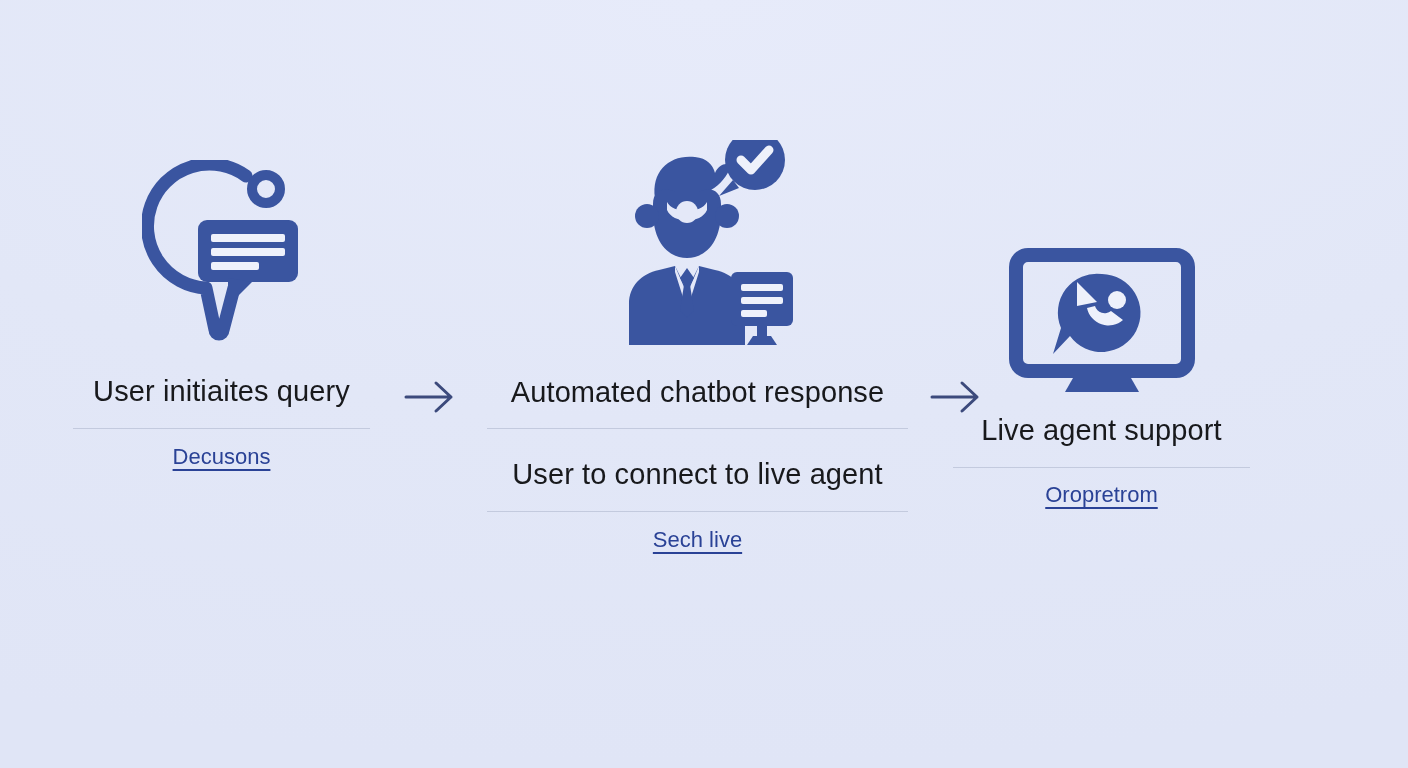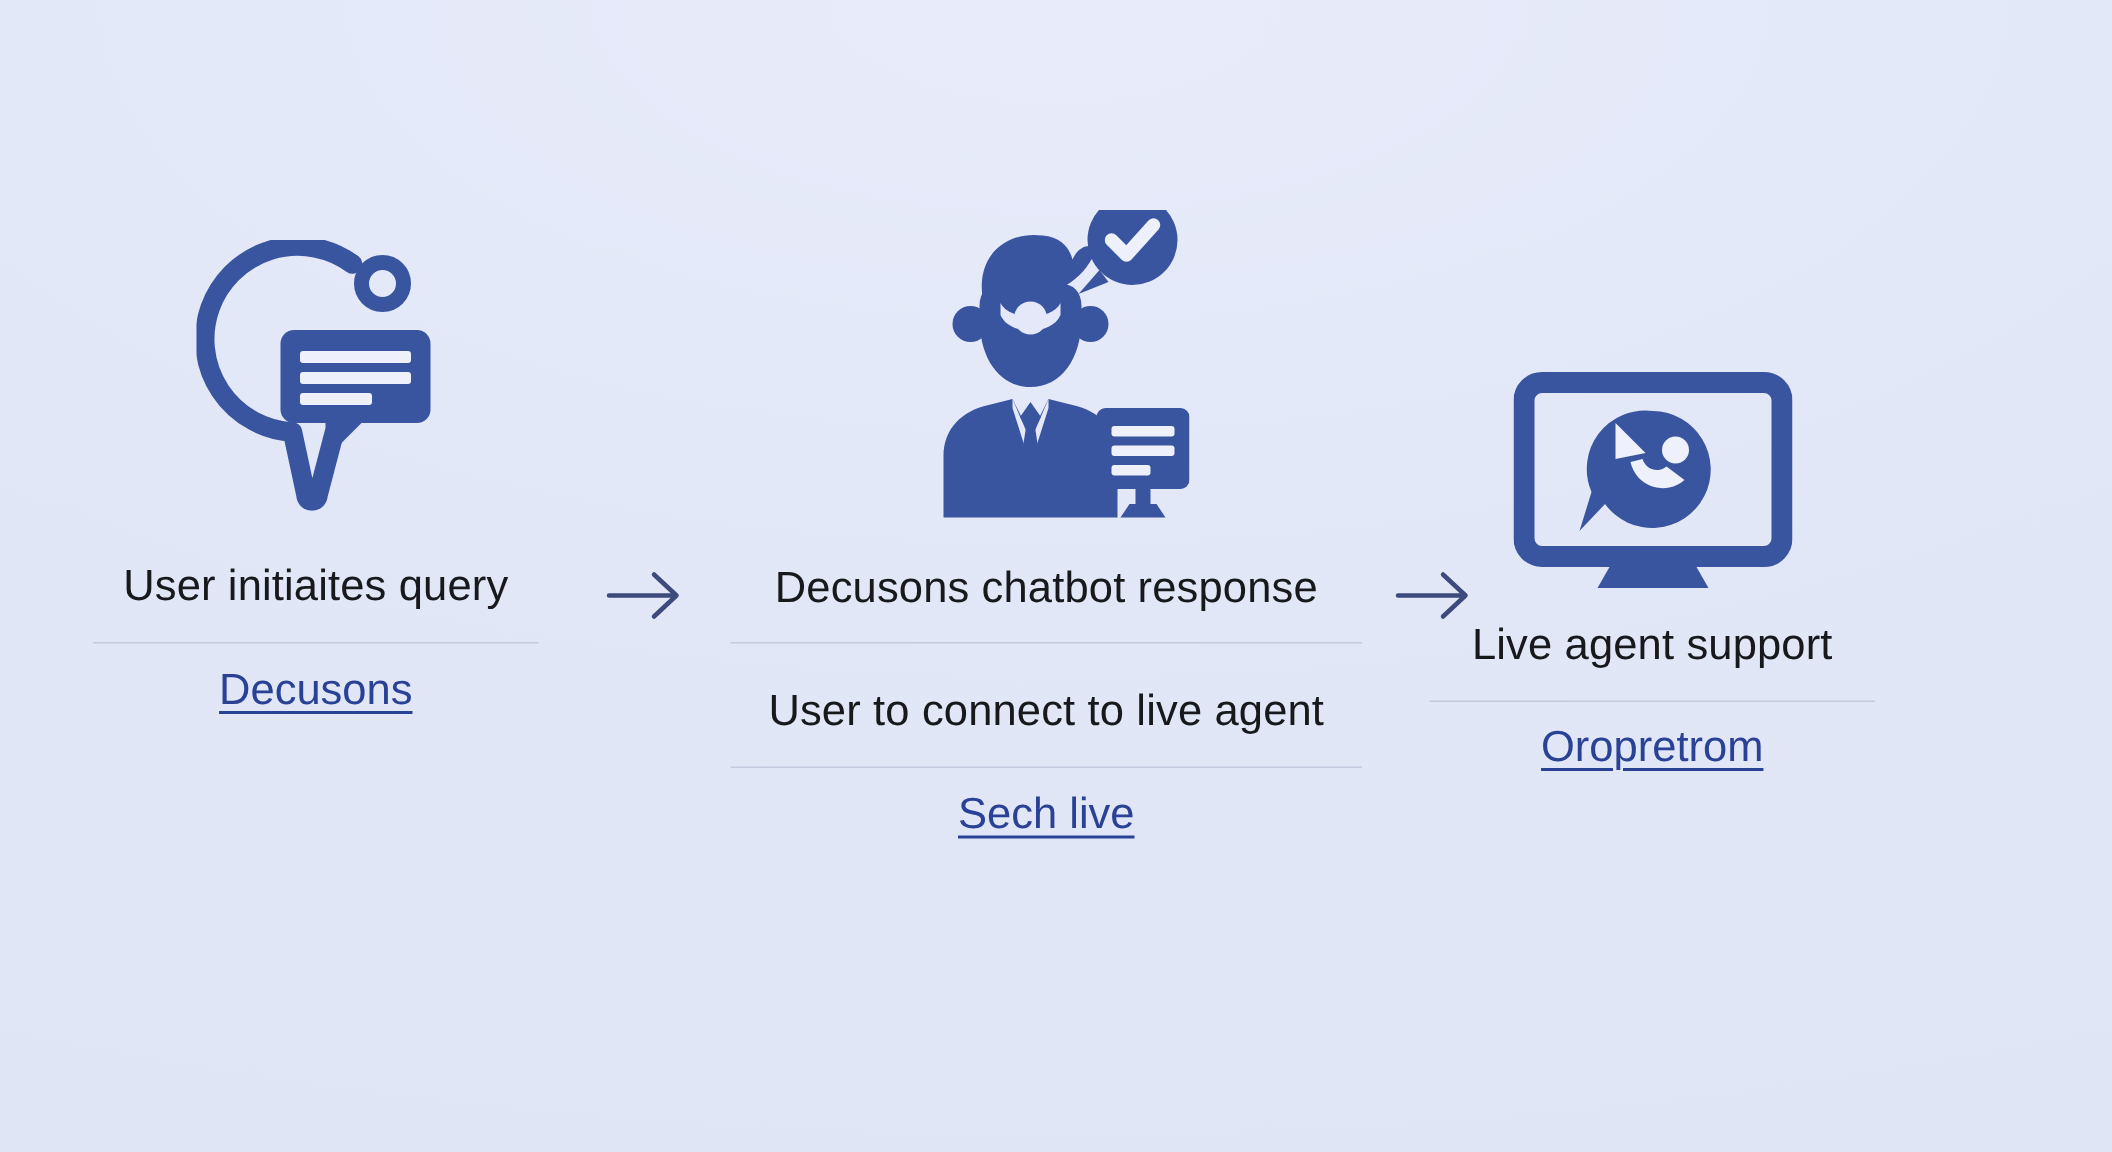--- a/index.html
+++ b/index.html
@@ -46,32 +46,32 @@
   }
 
   .divider {
     height: 1px;
     background: #c3cade;
     width: 100%;
   }
 
   .step-link {
     color: #2a4296;
-    font-size: 29px;
+    font-size: 22px;
     line-height: 1.05;
     text-decoration: underline;
     text-underline-offset: 5px;
     text-decoration-thickness: 2px;
     white-space: nowrap;
     cursor: pointer;
     text-align: center;
   }
 
   
-  #step-1 { left: 62px; top: 160px; width: 297px; }
+  #step-1 { left: 73px; top: 160px; width: 297px; }
   #step-1 .step-icon { margin-bottom: 26px; }
   #step-1 .gap-a { height: 22px; }
   #step-1 .gap-b { height: 16px; }
 
   
   #step-2 { left: 487px; top: 140px; width: 421px; }
   #step-2 .step-icon { margin-bottom: 22px; }
   #step-2 .gap-a { height: 21px; }
   #step-2 .gap-b { height: 30px; }
   #step-2 .gap-c { height: 21px; }
@@ -186,21 +186,21 @@
           <rect x="128" y="132" width="62" height="54" rx="6"></rect>
           <rect x="138" y="144" width="42" height="7" rx="2" fill="#eef1fb"></rect>
           <rect x="138" y="157" width="42" height="7" rx="2" fill="#eef1fb"></rect>
           <rect x="138" y="170" width="26" height="7" rx="2" fill="#eef1fb"></rect>
           <rect x="154" y="186" width="10" height="10"></rect>
           <path d="M144 205 L174 205 L168 196 L150 196 Z"></path>
         </g>
       </svg>
     </span>
 
-    <div class="step-label">Decusons chatbot response</div>
+    <div class="step-label">Automated chatbot response</div>
     <div class="gap-a"></div>
     <div class="divider"></div>
     <div class="gap-b"></div>
     <div class="step-label">User to connect to live agent</div>
     <div class="gap-c"></div>
     <div class="divider"></div>
     <div class="gap-d"></div>
     <div class="step-link">Sech live</div>
   </div>
 

